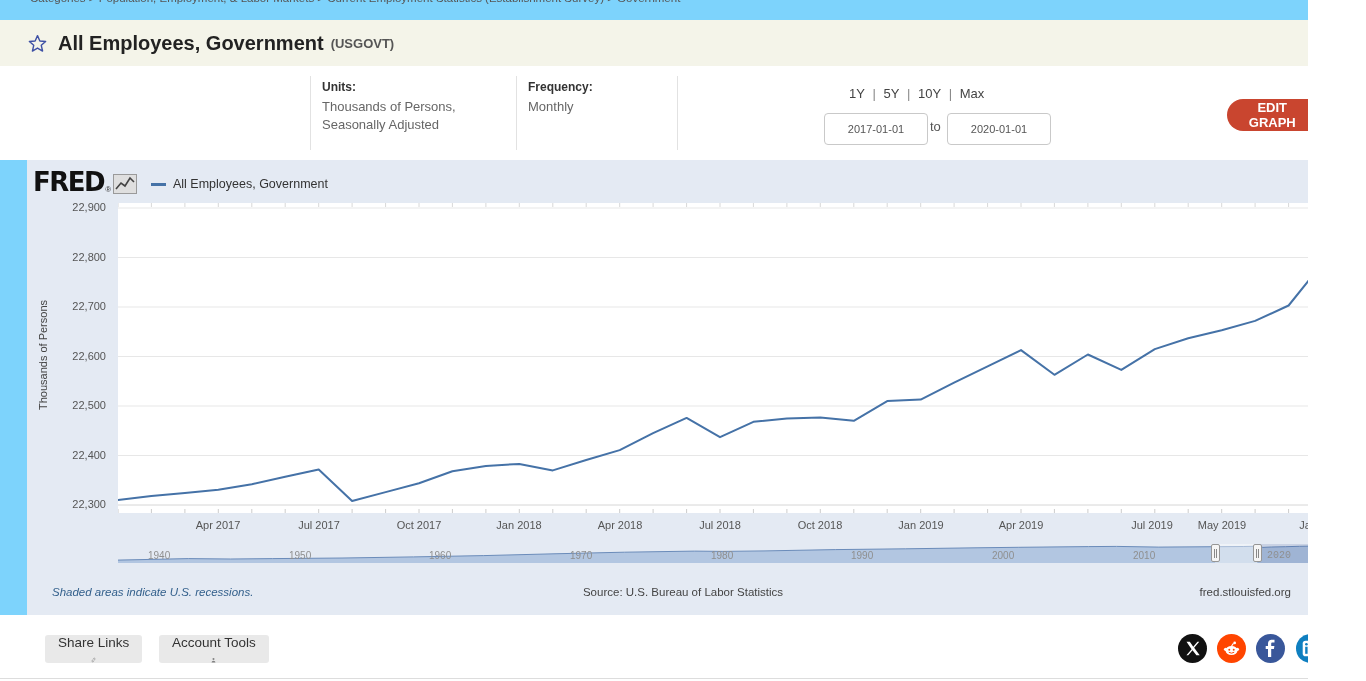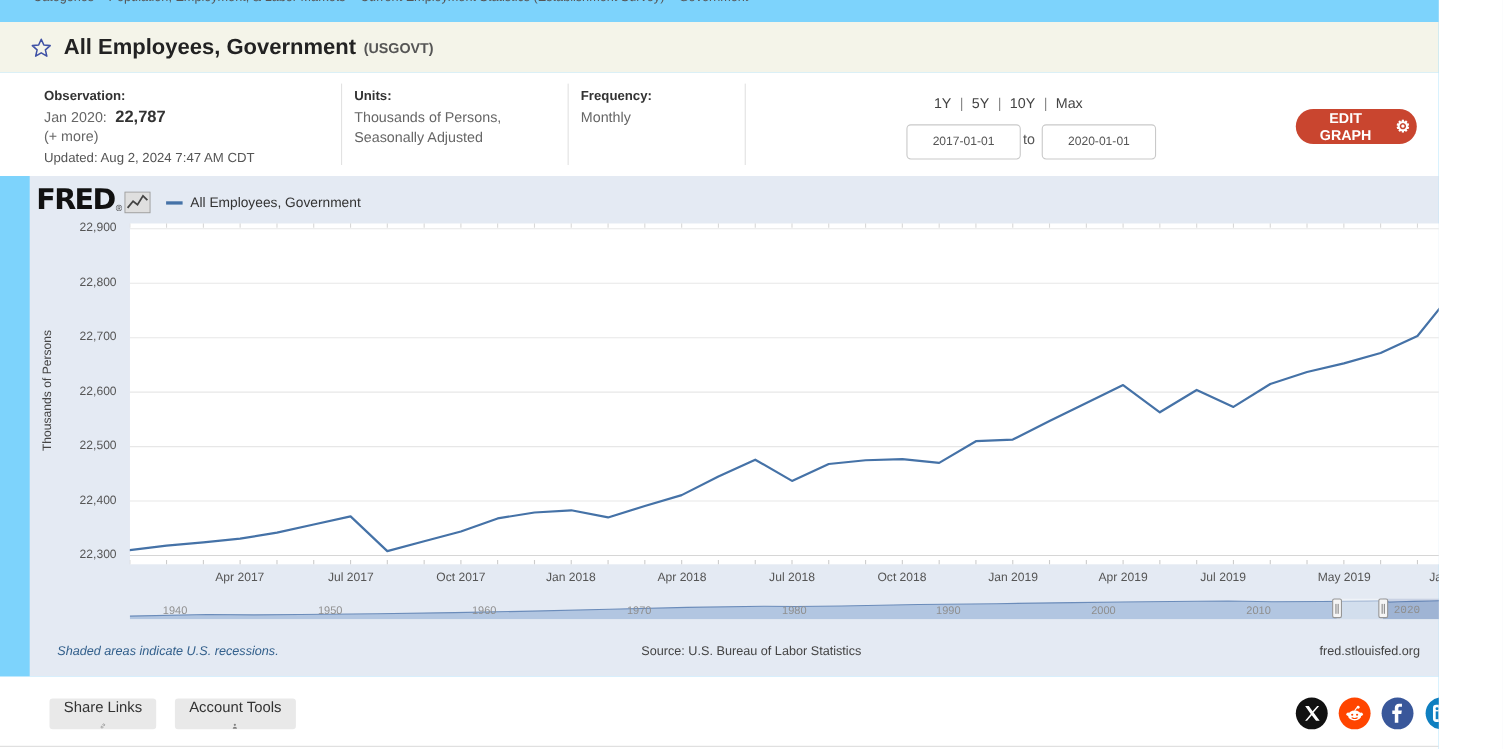--- a/index.html
+++ b/index.html
@@ -31,21 +31,21 @@
   #obs-updated{font-size:12px;color:#555;margin-top:3px;}
   #units-block{position:absolute;left:322px;top:14px;}
   #freq-block{position:absolute;left:528px;top:14px;}
   #range-links{position:absolute;left:845px;top:20px;font-size:13px;color:#888;}
   #range-links a{color:#444;text-decoration:none;margin:0 4px;cursor:pointer;}
   .date-box{position:absolute;top:47px;width:98px;height:28px;border:1px solid #c9c9c9;border-radius:4px;
             text-align:center;font-size:11px;color:#555;font-family:inherit;background:#fff;}
   #date-from{left:824px;}
   #date-to{left:947px;}
   #to-word{position:absolute;left:930px;top:53px;font-size:13px;color:#555;}
-  #edit-btn{position:absolute;left:1178px;top:33px;width:110px;height:32px;background:#c9452f;color:#fff;
+  #edit-btn{position:absolute;left:1227px;top:33px;width:110px;height:32px;background:#c9452f;color:#fff;
             border:none;border-radius:16px;font-size:13px;font-weight:bold;display:flex;
             align-items:center;justify-content:center;gap:6px;cursor:pointer;font-family:inherit;}
   #edit-gear{font-size:15px;line-height:1;}
 
   
   #chart{position:absolute;top:160px;left:27px;width:1312px;height:455px;background:#e4eaf3;}
   #fred-logo{position:absolute;left:6px;top:9px;display:flex;align-items:flex-start;}
   #fred-text{font-family:"DejaVu Sans","Liberation Sans",sans-serif;font-weight:800;
              font-size:26px;letter-spacing:-1.5px;color:#111;line-height:1;}
   #fred-reg{font-size:8px;color:#333;margin:16px 2px 0 1px;}
@@ -96,29 +96,20 @@
     </svg>
     <span id="page-title">All Employees, Government</span>
     <span id="series-id">(USGOVT)</span>
   </div>
 
   <div id="info-bar">
     <div class="vdiv" style="left:310px"></div>
     <div class="vdiv" style="left:516px"></div>
     <div class="vdiv" style="left:677px"></div>
 
-    <div id="obs-block">
-      <div class="info-label">Observation:</div>
-      <div id="obs-line">
-        <span>Jan 2020:</span>
-        <span id="obs-value">22,787</span>
-      </div>
-      <div class="info-val">(+ more)</div>
-      <div id="obs-updated">Updated: Aug 2, 2024 7:47 AM CDT</div>
-    </div>
 
     <div id="units-block">
       <div class="info-label">Units:</div>
       <div class="info-val">Thousands of Persons,</div>
       <div class="info-val">Seasonally Adjusted</div>
     </div>
 
     <div id="freq-block">
       <div class="info-label">Frequency:</div>
       <div class="info-val">Monthly</div>
@@ -245,21 +236,21 @@
     <div id="xlabels">
         <div class="xt" style="left: 58px;">Apr 2017</div>
         <div class="xt" style="left: 159px;">Jul 2017</div>
         <div class="xt" style="left: 259px;">Oct 2017</div>
         <div class="xt" style="left: 359px;">Jan 2018</div>
         <div class="xt" style="left: 460px;">Apr 2018</div>
         <div class="xt" style="left: 560px;">Jul 2018</div>
         <div class="xt" style="left: 660px;">Oct 2018</div>
         <div class="xt" style="left: 761px;">Jan 2019</div>
         <div class="xt" style="left: 861px;">Apr 2019</div>
-        <div class="xt" style="left: 952px;">Jul 2019</div>
+        <div class="xt" style="left: 992px;">Jul 2019</div>
         <div class="xt" style="left: 1062px;">May 2019</div>
         <div class="xt" style="left: 1162px;">Jan 2020</div>
       </div>
     <div id="navwrap"><svg width="1204" height="19" viewBox="0 0 1204 19" xmlns="http://www.w3.org/2000/svg">
           <polygon points="0,19 0.0,16.1 70.3,14.6 112.5,15.0 154.7,14.6 225.0,14.0 295.4,12.9 365.7,11.6 436.0,9.8 506.4,8.2 576.7,7.1 604.8,7.4 647.0,6.9 717.3,5.6 787.7,4.8 858.0,3.8 900.2,3.3 970.5,2.6 998.6,2.4 1040.8,3.1 1083.0,2.8 1125.2,2.5 1140.7,2.2 1144.9,3.4 1153.4,3.0 1167.4,2.7 1181.5,2.3 1202.6,2.0 1204,19" fill="#a9bfdd" fill-opacity="0.85"></polygon>
           <polyline points="0.0,16.1 70.3,14.6 112.5,15.0 154.7,14.6 225.0,14.0 295.4,12.9 365.7,11.6 436.0,9.8 506.4,8.2 576.7,7.1 604.8,7.4 647.0,6.9 717.3,5.6 787.7,4.8 858.0,3.8 900.2,3.3 970.5,2.6 998.6,2.4 1040.8,3.1 1083.0,2.8 1125.2,2.5 1140.7,2.2 1144.9,3.4 1153.4,3.0 1167.4,2.7 1181.5,2.3 1202.6,2.0" fill="none" stroke="#6b8cba" stroke-width="1"></polyline>
           <rect x="1097.1" y="0" width="42.2" height="19" fill="#ffffff" fill-opacity="0.42"></rect>
           <rect x="1139.3" y="0" width="64.7" height="19" fill="#3c5a96" fill-opacity="0.16"></rect>
         </svg></div>
     <div id="note-recessions">Shaded areas indicate U.S. recessions.</div>

